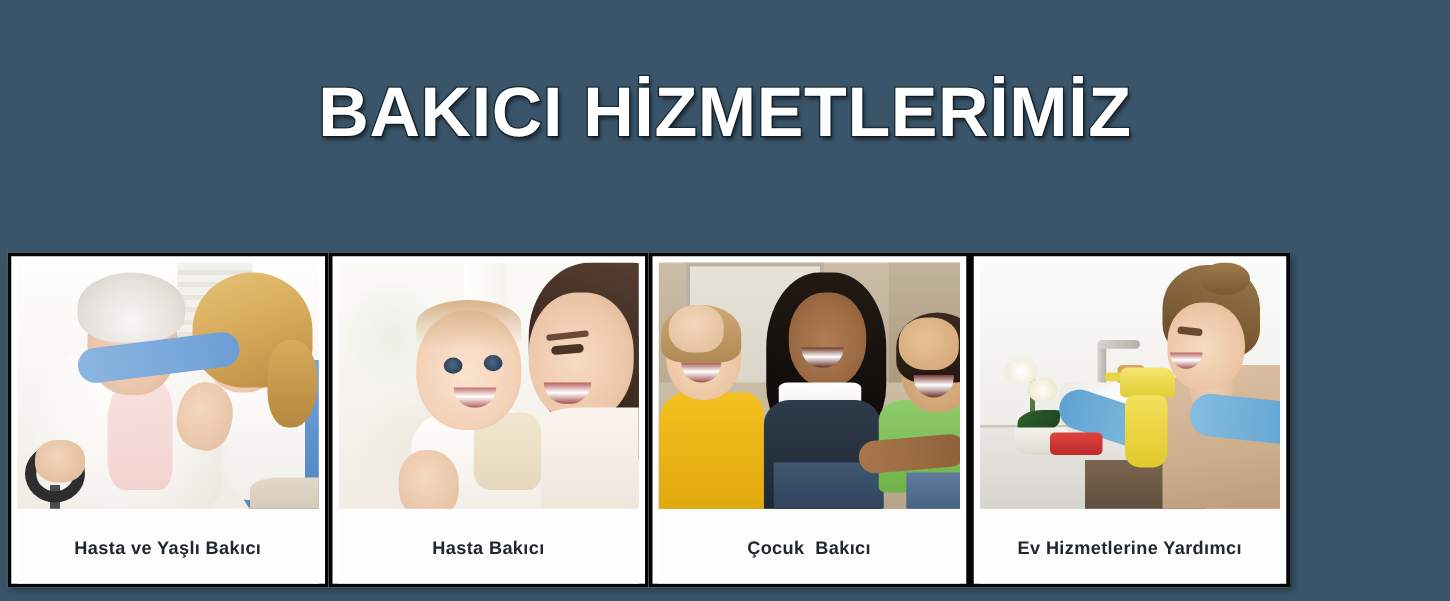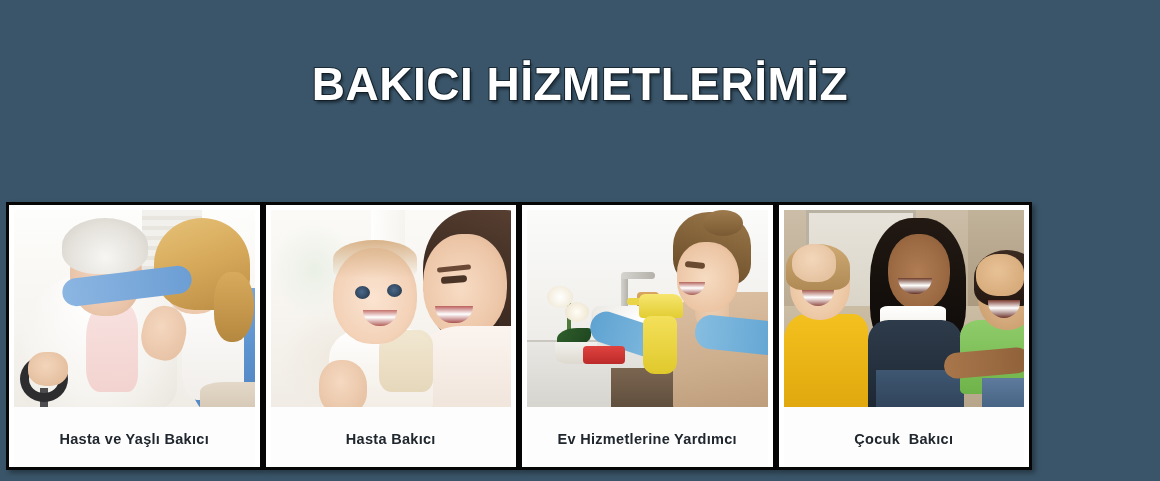--- a/index.html
+++ b/index.html
@@ -12,21 +12,21 @@
     background:#3a5569;
     position:relative;
   }
 
   
   #section-title {
     position:absolute;
     left:0; right:0;
     top:60px;
     text-align:center;
-    font-size:46px;
+    font-size:56px;
     font-weight:bold;
     letter-spacing:0.5px;
     color:#ffffff;
     line-height:1.08;
     -webkit-text-stroke:2.2px #1b2b36;
     paint-order:stroke fill;
     text-shadow:2px 3px 3px rgba(10,18,25,.55);
     white-space:nowrap;
   }
 
@@ -539,20 +539,49 @@
       <div class="layer b-onesie"></div>
       <div class="layer b-head"></div>
       <div class="layer b-hair"></div>
       <div class="layer b-eye-l"></div>
       <div class="layer b-eye-r"></div>
       <div class="layer b-smile"></div>
       <div class="layer w-hand"></div>
     </div>
     <div class="card-caption">
       <span class="label">Hasta Bakıcı</span>
+    </div>
+  </div>
+
+  <div class="card">
+    <div class="card-photo p3">
+      <div class="layer window"></div>
+      <div class="layer wall-r"></div>
+      <div class="layer sofa"></div>
+      <div class="layer w-hair"></div>
+      <div class="layer w-face"></div>
+      <div class="layer w-smile"></div>
+      <div class="layer w-collar"></div>
+      <div class="layer w-vest"></div>
+      <div class="layer w-jeans"></div>
+      <div class="layer k1-shirt"></div>
+      <div class="layer k1-face"></div>
+      <div class="layer k1-hair"></div>
+      <div class="layer k1-smile"></div>
+      <div class="layer k1-hand"></div>
+      <div class="layer k2-shirt"></div>
+      <div class="layer k2-jeans"></div>
+      <div class="layer k2-face"></div>
+      <div class="layer k2-hair"></div>
+      <div class="layer k2-smile"></div>
+      <div class="layer k2-hand"></div>
+      <div class="layer w-arm"></div>
+    </div>
+    <div class="card-caption">
+      <span class="label">Çocuk  Bakıcı</span>
     </div>
   </div>
 
   <div class="card">
     <div class="card-photo p4">
       <div class="layer wall"></div>
       <div class="layer counter-edge"></div>
       <div class="layer counter"></div>
       <div class="layer cab"></div>
       <div class="layer faucet"></div>
@@ -576,42 +605,13 @@
       <div class="layer sponge"></div>
       <div class="layer spray-nozzle"></div>
       <div class="layer spray-head"></div>
       <div class="layer spray-body"></div>
     </div>
     <div class="card-caption">
       <span class="label">Ev Hizmetlerine Yardımcı</span>
     </div>
   </div>
 
-  <div class="card">
-    <div class="card-photo p3">
-      <div class="layer window"></div>
-      <div class="layer wall-r"></div>
-      <div class="layer sofa"></div>
-      <div class="layer w-hair"></div>
-      <div class="layer w-face"></div>
-      <div class="layer w-smile"></div>
-      <div class="layer w-collar"></div>
-      <div class="layer w-vest"></div>
-      <div class="layer w-jeans"></div>
-      <div class="layer k1-shirt"></div>
-      <div class="layer k1-face"></div>
-      <div class="layer k1-hair"></div>
-      <div class="layer k1-smile"></div>
-      <div class="layer k1-hand"></div>
-      <div class="layer k2-shirt"></div>
-      <div class="layer k2-jeans"></div>
-      <div class="layer k2-face"></div>
-      <div class="layer k2-hair"></div>
-      <div class="layer k2-smile"></div>
-      <div class="layer k2-hand"></div>
-      <div class="layer w-arm"></div>
-    </div>
-    <div class="card-caption">
-      <span class="label">Çocuk  Bakıcı</span>
-    </div>
-  </div>
-
 </div>
 
 </body></html>

